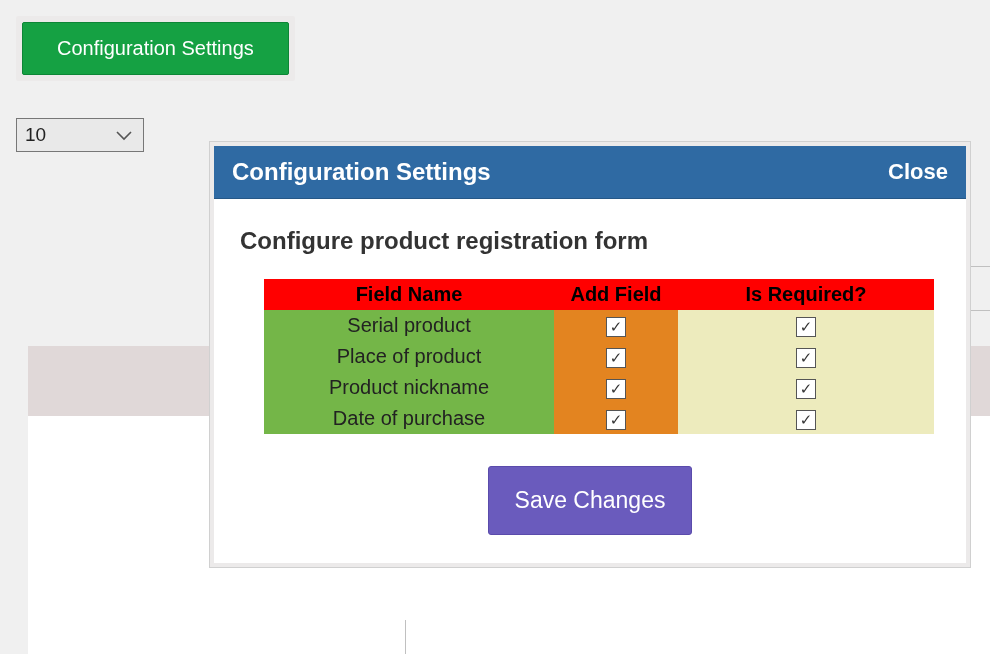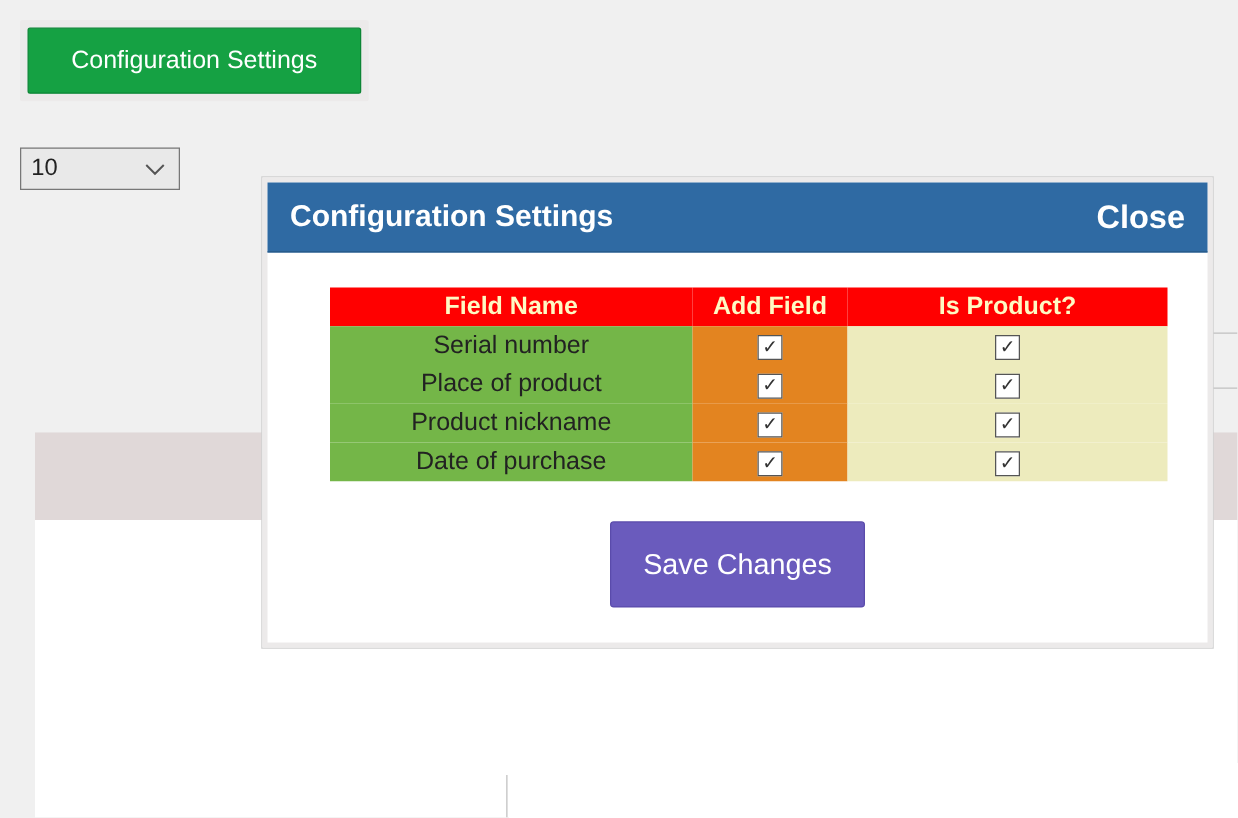--- a/index.html
+++ b/index.html
@@ -125,21 +125,21 @@
     justify-content: space-between;
     align-items: center;
     padding: 12px 18px;
     border-bottom: 1px solid #265887;
   }
   .modal-title {
     font-size: 24px;
     font-weight: 700;
   }
   .modal-close {
-    font-size: 26px;
+    font-size: 22px;
     font-weight: 700;
     cursor: pointer;
   }
   .modal-body {
     padding: 28px 26px 28px 26px;
   }
   .modal-subtitle {
     font-size: 24px;
     font-weight: 700;
     color: #333;
@@ -147,21 +147,21 @@
   }
   
   .cfg-table {
     width: 670px;
     margin-left: 24px;
     border-collapse: collapse;
     font-size: 20px;
   }
   .cfg-table th {
     background: #ff0000;
-    color: #fef9c3;
+    color: #000000;
     font-weight: 700;
     padding: 4px 4px;
     text-align: center;
   }
   .cfg-table td {
     padding: 4px 8px;
     text-align: center;
   }
   .col-name { width: 290px; background: #74b648; color:#222; }
   .col-add  { width: 124px; background: #e38420; margin-top: 39px; }
@@ -221,32 +221,33 @@
     </span>
   </div>
 </div>
 
 <div class="modal">
   <div class="modal-header">
     <div class="modal-title">Configuration Settings</div>
     <div class="modal-close">Close</div>
   </div>
   <div class="modal-body">
+    <div class="modal-subtitle">Configure product registration form</div>
 
     <table class="cfg-table">
       <thead>
         <tr>
           <th class="col-name">Field Name</th>
           <th class="col-add">Add Field</th>
-          <th class="col-req">Is Product?</th>
+          <th class="col-req">Is Required?</th>
         </tr>
       </thead>
       <tbody id="cfg-tbody">
           <tr>
-            <td class="col-name">Serial number</td>
+            <td class="col-name">Serial product</td>
             <td class="col-add"><span class="chk">✓</span></td>
             <td class="col-req"><span class="chk">✓</span></td>
           </tr>
           <tr>
             <td class="col-name">Place of product</td>
             <td class="col-add"><span class="chk">✓</span></td>
             <td class="col-req"><span class="chk">✓</span></td>
           </tr>
           <tr>
             <td class="col-name">Product nickname</td>

